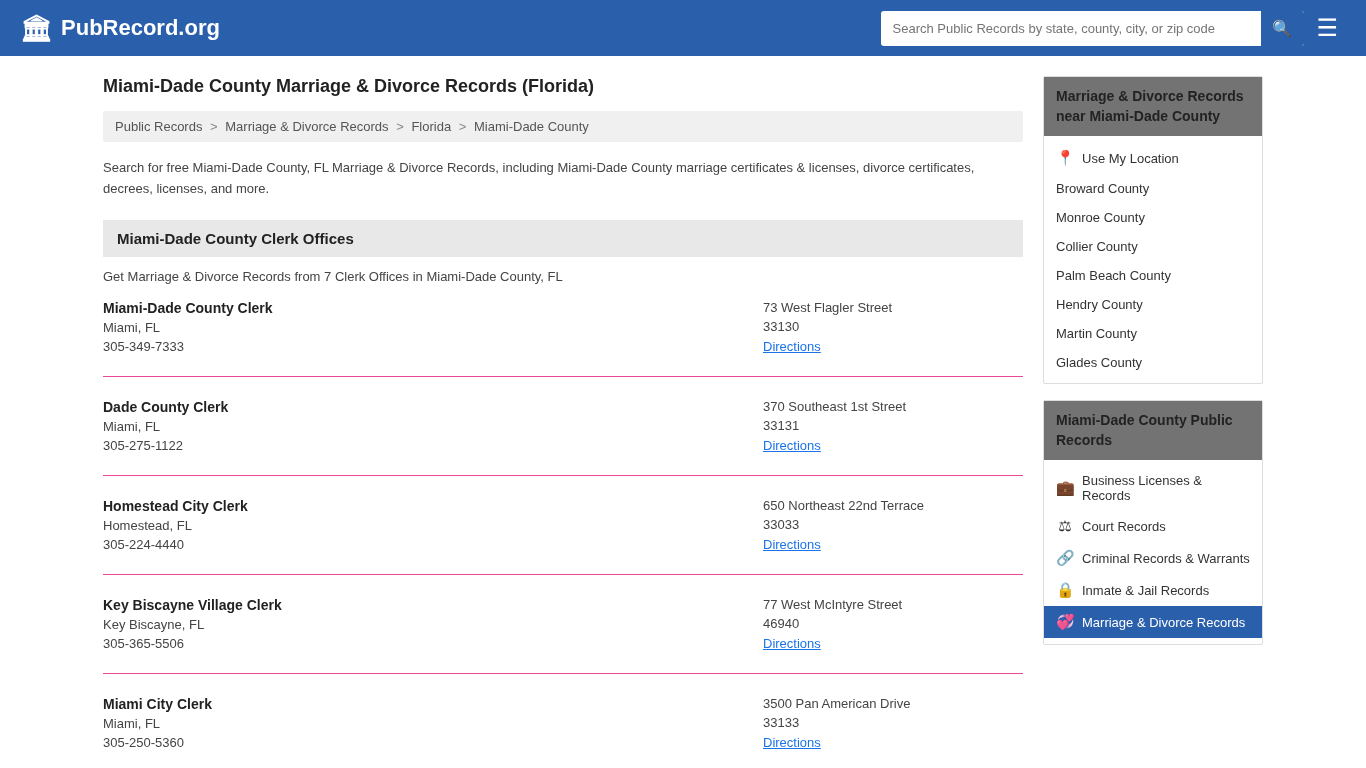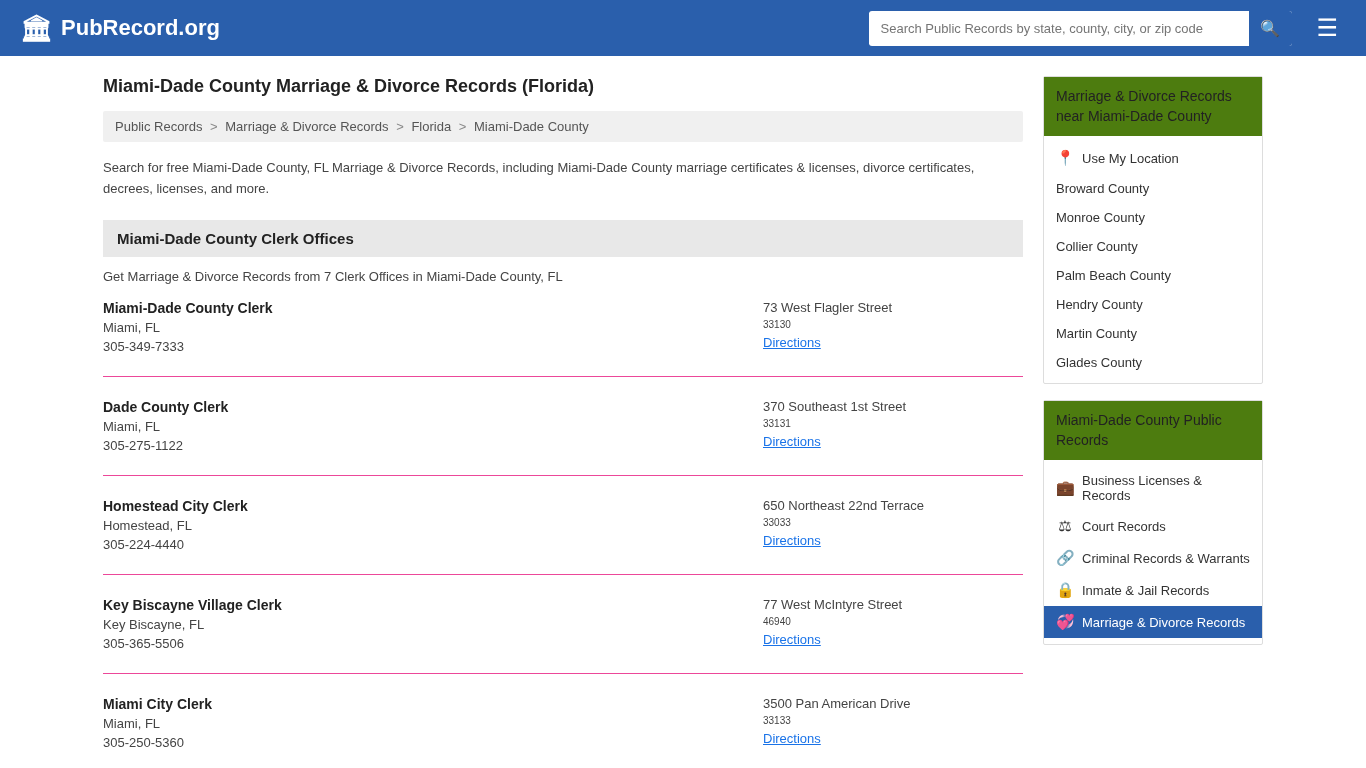--- a/index.html
+++ b/index.html
@@ -21,21 +21,21 @@
       font-size: 22px;
       font-weight: bold;
       text-decoration: none;
     }
     .header-logo .logo-icon {
       font-size: 26px;
     }
     .header-right {
       display: flex;
       align-items: center;
-      gap: 16px;
+      gap: 4px;
     }
     .search-bar {
       display: flex;
       align-items: center;
       background: #fff;
       border-radius: 3px;
       overflow: hidden;
     }
     .search-bar input {
       border: none;
@@ -158,41 +158,41 @@
     .clerk-address {
       width: 260px;
       text-align: left;
     }
     .clerk-address .street {
       font-size: 13px;
       color: #444;
       margin-bottom: 4px;
     }
     .clerk-address .zip {
-      font-size: 10px;
+      font-size: 13px;
       color: #444;
       margin-bottom: 4px;
     }
     .directions-link {
       color: #1a73e8;
       text-decoration: underline;
       font-size: 13px;
       cursor: pointer;
     }
 
     
     .sidebar-box {
       border: 1px solid #ddd;
       margin-bottom: 16px;
       border-radius: 2px;
     }
     .sidebar-box-header {
-      background: #4d7c0f;
+      background: #737373;
       padding: 10px 12px;
-      font-weight: normal;
+      font-weight: bold;
       font-size: 14px;
       color: #222;
       line-height: 1.4;
     }
     .sidebar-box-body {
       padding: 6px 0;
     }
     .sidebar-item-link {
       display: flex;
       align-items: center;

